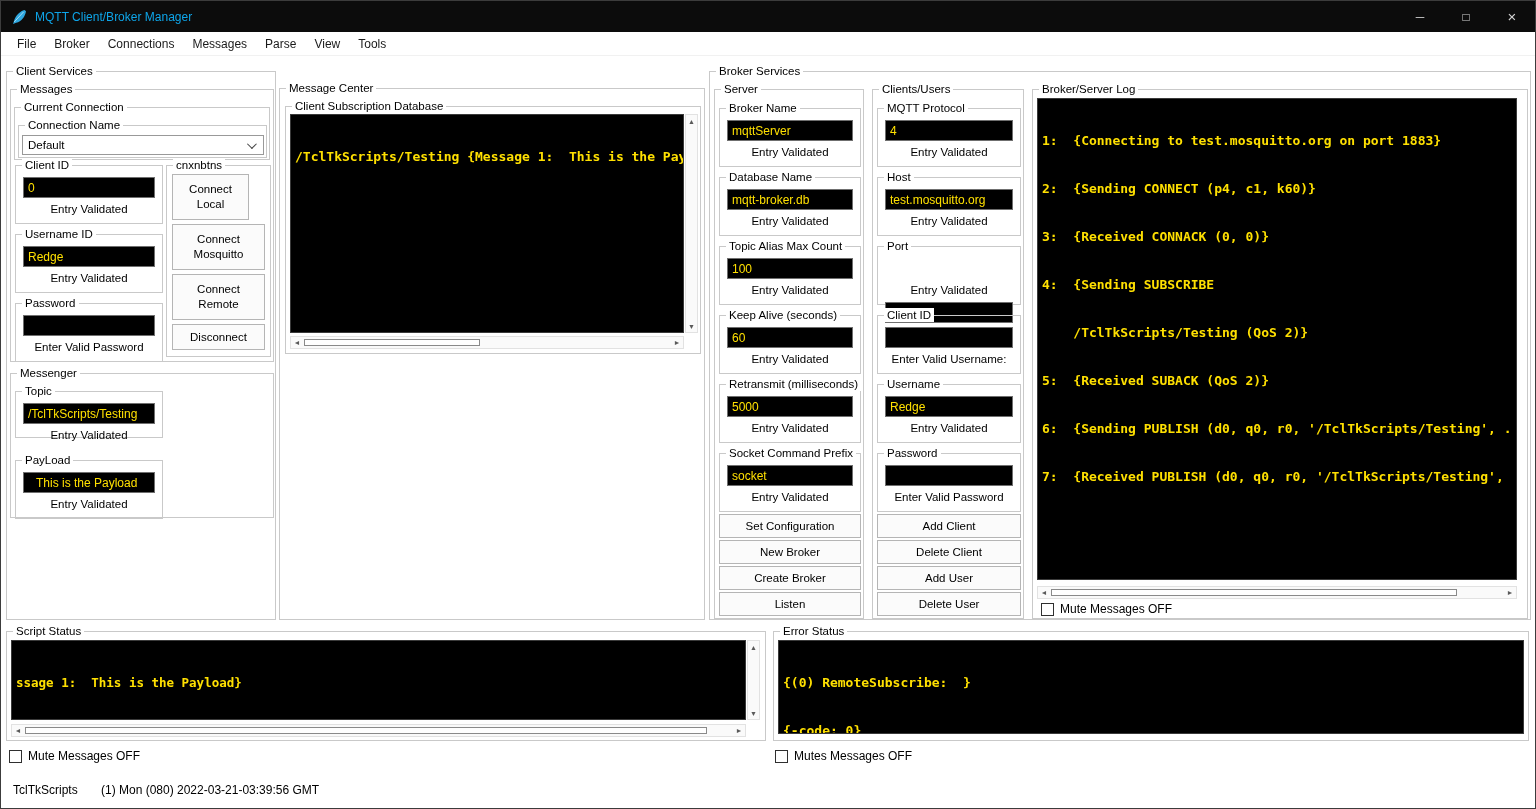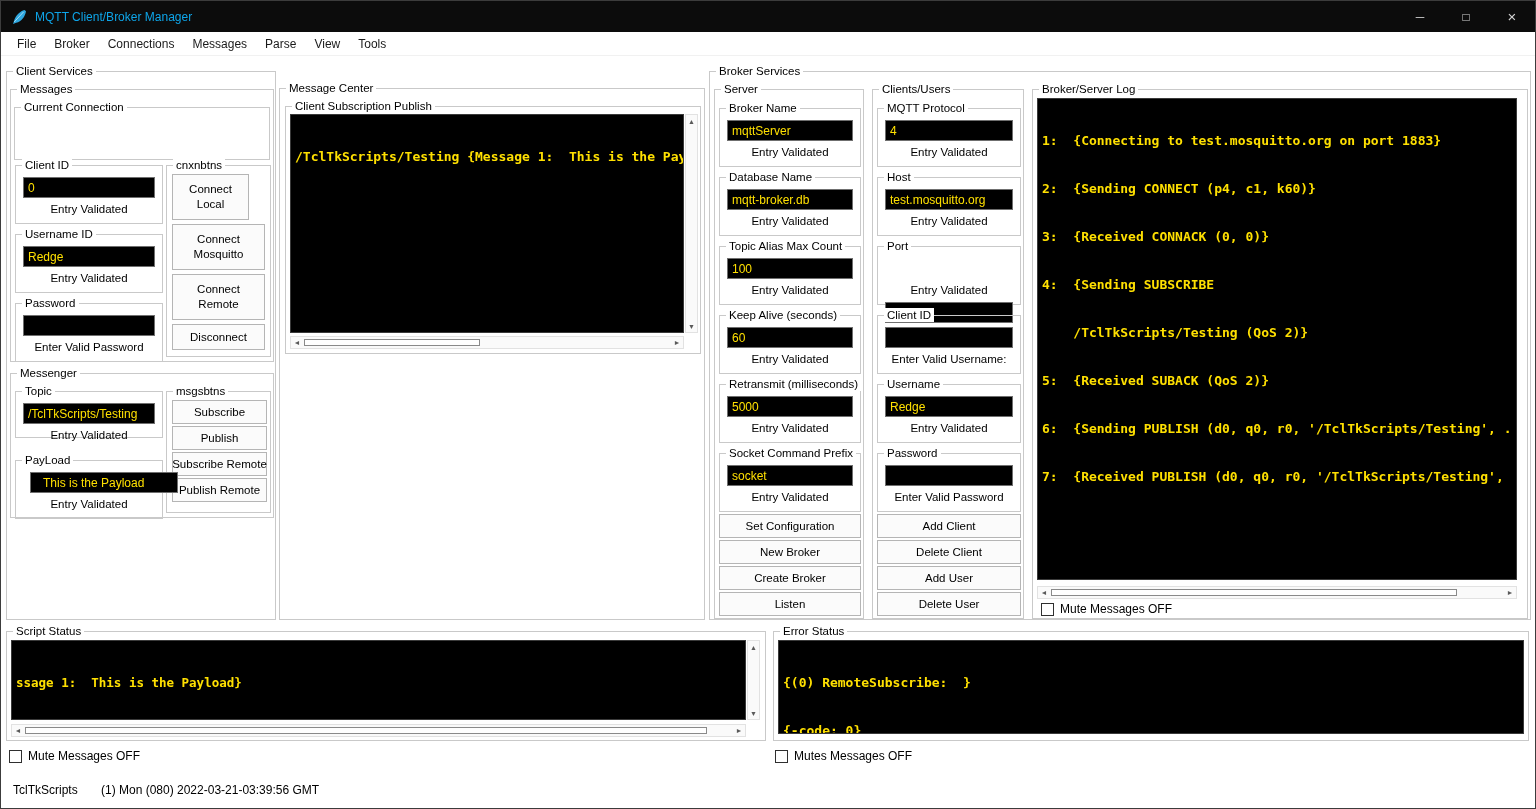--- a/index.html
+++ b/index.html
@@ -89,20 +89,27 @@
   </div>
 
   <div class="lf" style="left:5px;top:70px;width:270px;height:549px">
     <span class="lf-label">Client Services</span>
 
     <div class="lf" style="left:3px;top:17px;width:264px;height:273px">
       <span class="lf-label">Messages</span>
 
       <div class="lf" style="left:3px;top:17px;width:256px;height:53px">
         <span class="lf-label">Current Connection</span>
+        <div class="lf" style="left:3px;top:17px;width:249px;height:33px">
+          <span class="lf-label">Connection Name</span>
+          <div class="combo" style="left:3px;top:9px;width:242px;height:20px">
+            <span>Default</span>
+            <span class="combo-arrow"></span>
+          </div>
+        </div>
       </div>
 
       <div class="lf" style="left:4px;top:75px;width:148px;height:59px">
         <span class="lf-label">Client ID</span>
         <input class="entry" style="left: 7px; top: 11px; width: 132px; height: 21px;" value="0">
         <div class="field-status" style="top:37px">Entry Validated</div>
       </div>
 
       <div class="lf" style="left:155px;top:75px;width:105px;height:192px">
         <span class="lf-label">cnxnbtns</span>
@@ -135,49 +142,34 @@
 
     <div class="lf" style="left:3px;top:301px;width:264px;height:145px">
       <span class="lf-label">Messenger</span>
 
       <div class="lf" style="left:4px;top:17px;width:148px;height:47px">
         <span class="lf-label">Topic</span>
         <input class="entry" style="left: 7px; top: 11px; width: 132px; height: 21px;" value="/TclTkScripts/Testing">
         <div class="field-status" style="top:37px">Entry Validated</div>
       </div>
 
-      <div class="lf" style="left:155px;top:17px;width:105px;height:122px">
-        <span class="lf-label">msgsbtns</span>
-        <div class="btn" style="left:5px;top:8px;width:95px;height:24px">
-            <span>Subscribe</span>
-          </div>
-        <div class="btn" style="left:5px;top:34px;width:95px;height:24px">
-            <span>Publish</span>
-          </div>
-        <div class="btn" style="left:5px;top:60px;width:95px;height:24px">
-            <span>Subscribe Remote</span>
-          </div>
-        <div class="btn" style="left:5px;top:86px;width:95px;height:24px">
-            <span>Publish Remote</span>
-          </div>
-      </div>
 
       <div class="lf" style="left:4px;top:86px;width:148px;height:59px">
         <span class="lf-label">PayLoad</span>
-        <input class="entry" style="left: 14px; top: 11px; width: 148px; height: 21px; padding-left: 12px;" value="This is the Payload">
+        <input class="entry" style="left: 7px; top: 11px; width: 132px; height: 21px; padding-left: 12px;" value="This is the Payload">
         <div class="field-status" style="top:37px">Entry Validated</div>
       </div>
     </div>
   </div>
 
   <div class="lf" style="left:278px;top:87px;width:426px;height:532px">
     <span class="lf-label">Message Center</span>
 
     <div class="lf" style="left:5px;top:17px;width:416px;height:248px">
-      <span class="lf-label">Client Subscription Publish</span>
+      <span class="lf-label">Client Subscription Database</span>
       <div class="console" style="left:4px;top:7px;width:394px;height:219px">
         <div class="console-line">/TclTkScripts/Testing {Message 1:  This is the Pay</div>
       </div>
       <div class="vscroll" style="left:399px;top:7px;width:13px;height:219px">
         <span class="arr u">▲</span>
         <span class="arr d">▼</span>
       </div>
       <div class="hscroll" style="left:4px;top:229px;width:394px;height:13px">
         <span class="arr l">◄</span>
         <div class="thumb" style="left:13px;width:45%"></div>

